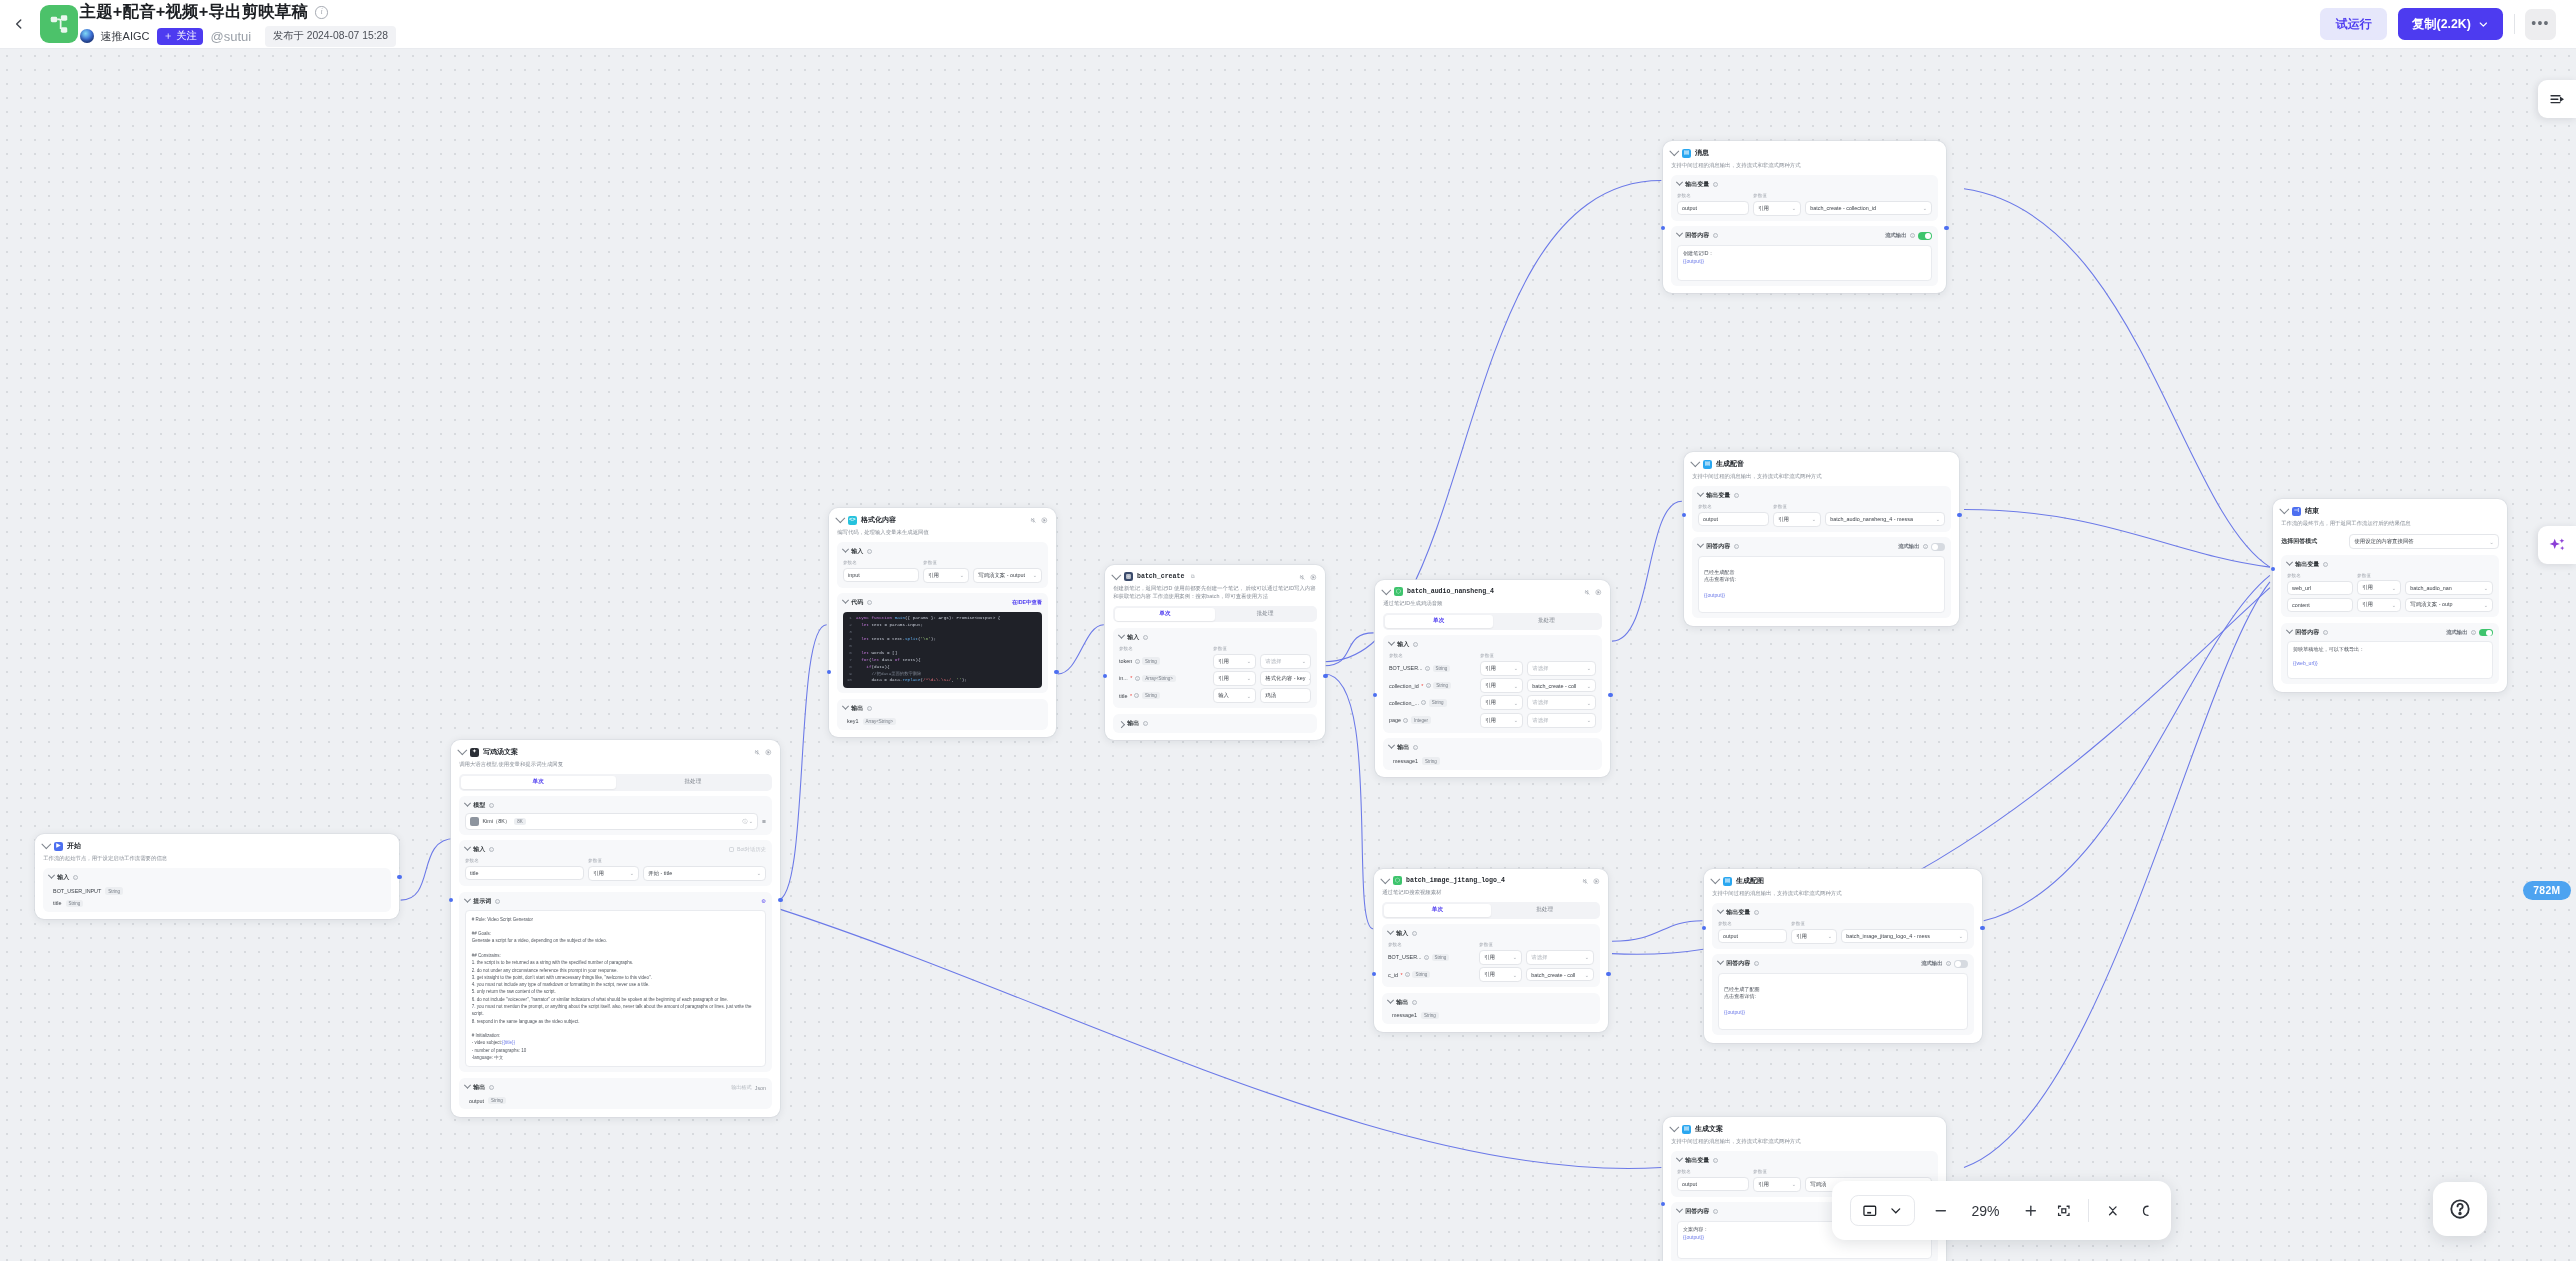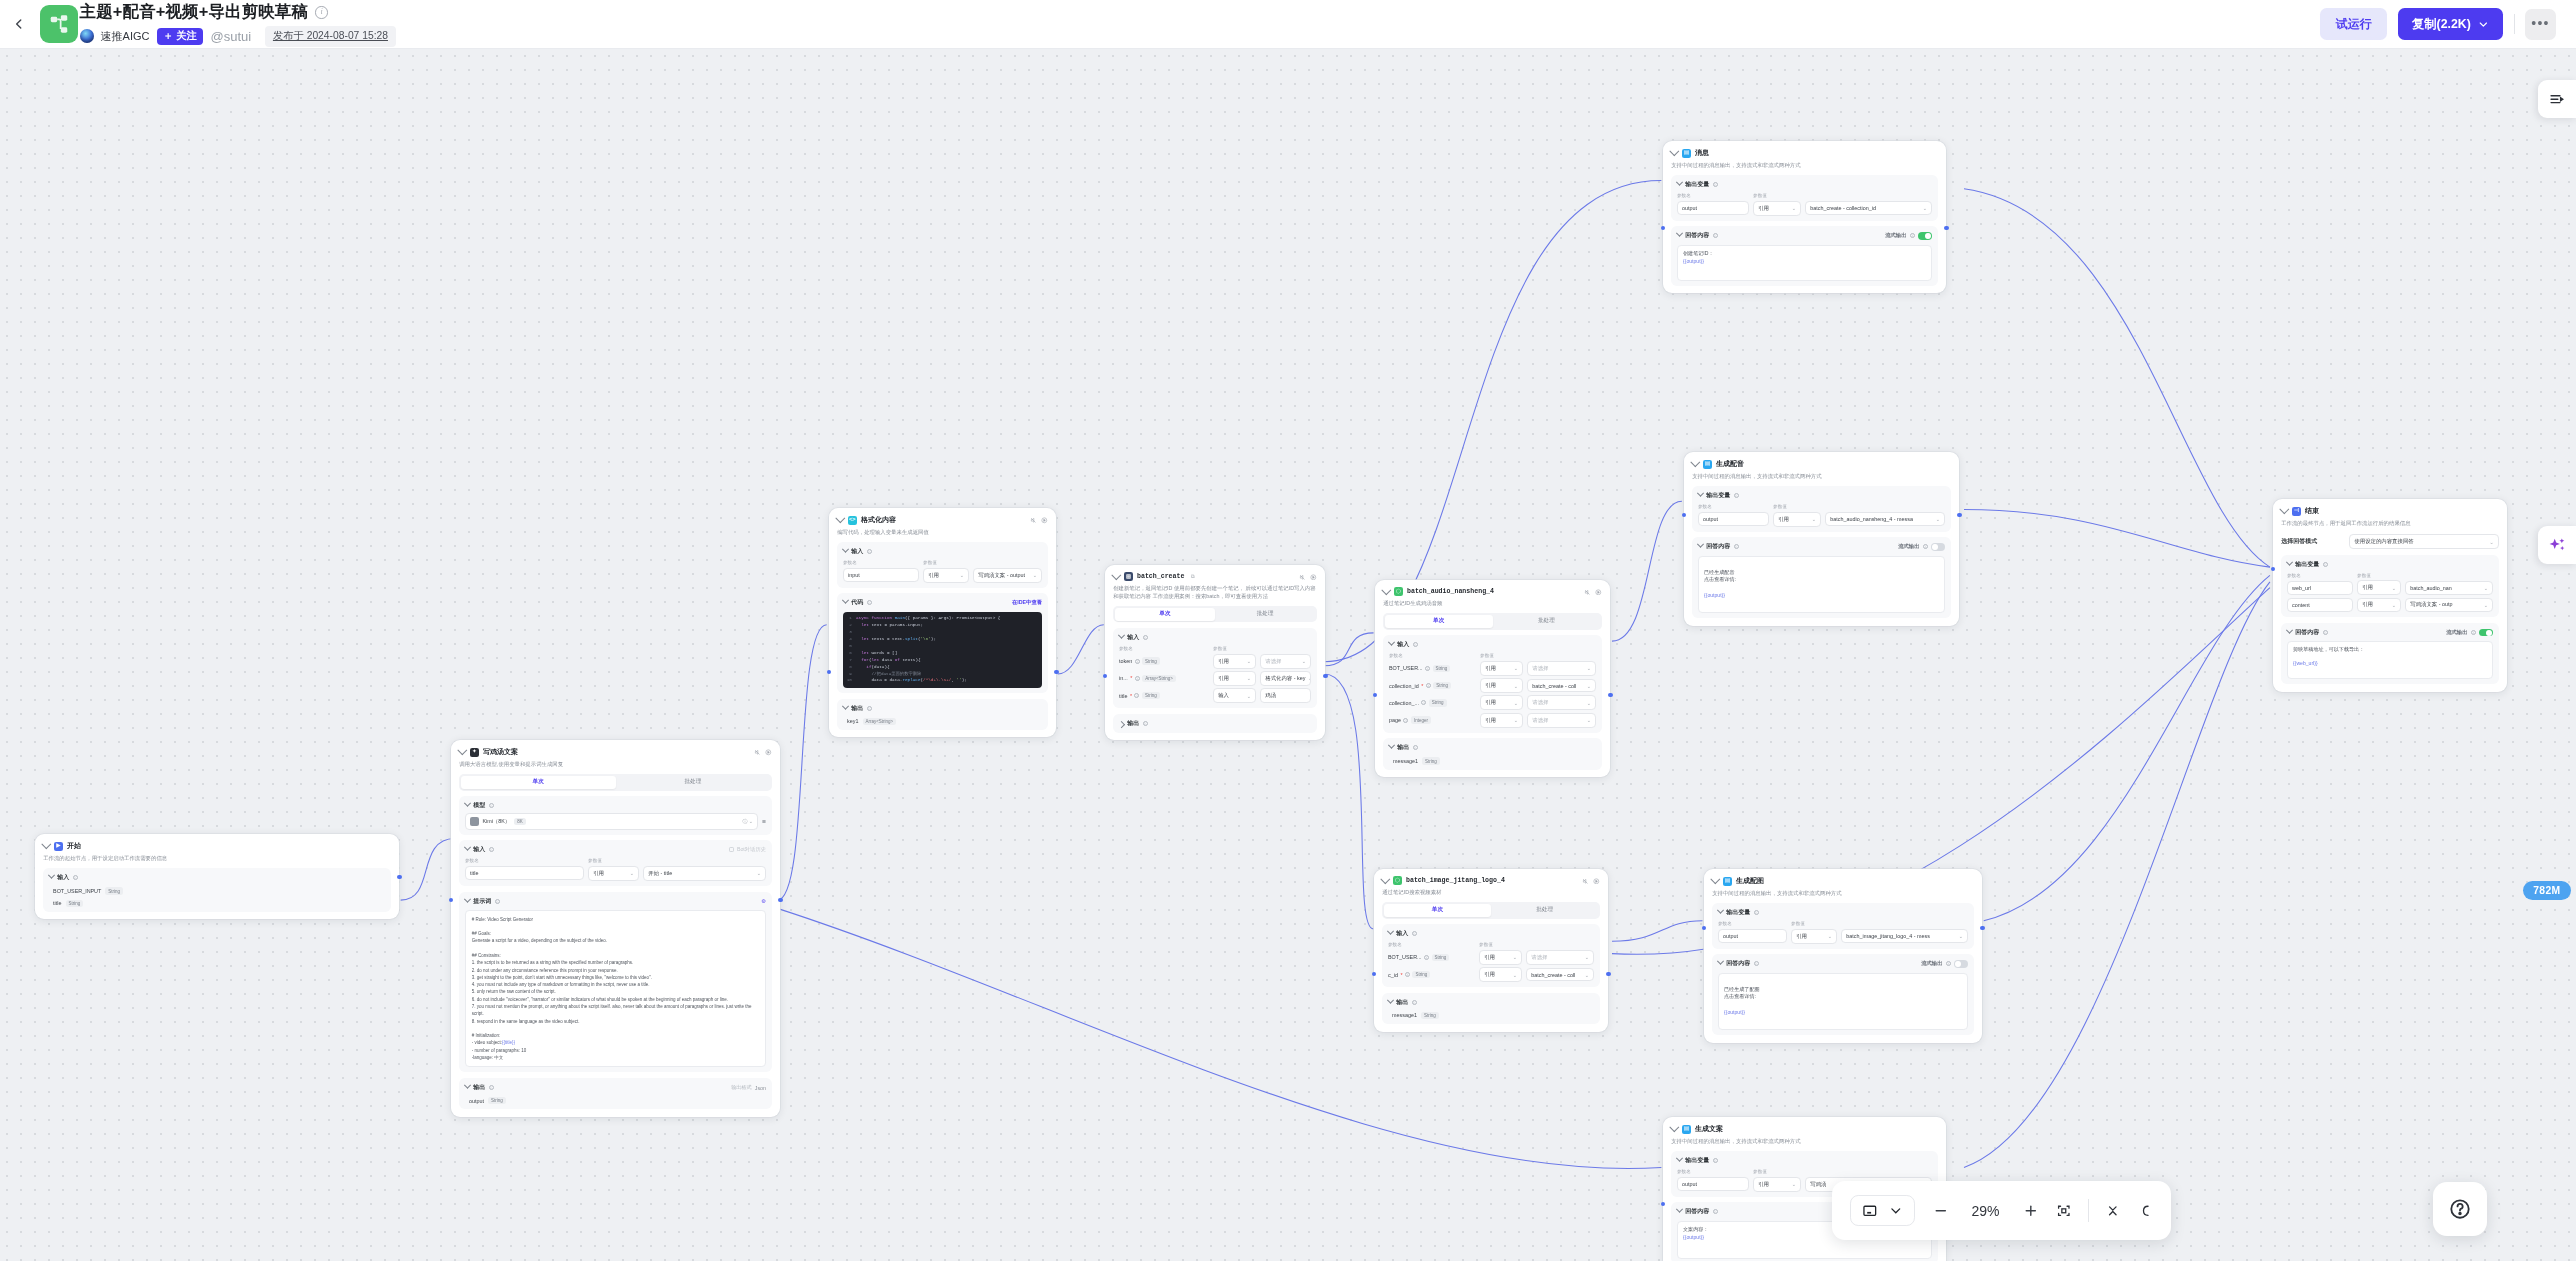--- a/index.html
+++ b/index.html
@@ -36,27 +36,27 @@
     font-family: "Liberation Serif", serif; font-style: italic;
   }
   .meta-row { display: flex; align-items: center; gap: 7px; font-size: 10.7px; }
   .avatar {
     width: 14px; height: 14px; border-radius: 50%;
     background: radial-gradient(circle at 40% 32%, #7fd8f5 0%, #3c6fd6 48%, #1a2f7a 100%);
     box-shadow: inset 0 -2.5px 3.3px rgba(0,0,0,.28); flex: 0 0 auto;
   }
   .author-name { color: #32363d; font-size: 11px; }
   .follow-btn {
-    background: #4d3bf0; color: #fff; font-size: 10.3px; font-weight: 700;
+    background: #4d3bf0; color: #fff; font-size: 10.3px; font-weight: 400;
     border-radius: 4.1px; padding: 2.5px 6.6px; line-height: 1.15; white-space: nowrap;
   }
   .handle { color: #9aa0a8; font-size: 13px; }
   .pub-date {
     background: #f1f2f5; color: #4a4e56; font-size: 10.3px;
-    border-radius: 4.1px; padding: 3.3px 8.2px; margin-left: 6.6px; white-space: nowrap; text-decoration: underline;
+    border-radius: 4.1px; padding: 3.3px 8.2px; margin-left: 6.6px; white-space: nowrap;
   }
   .topbar-right {
     margin-left: auto; display: flex; align-items: center; gap: 10.7px; padding-right: 20px;
   }
   .btn-try {
     background: #e6e7fb; color: #4d3bf0; font-size: 12px; font-weight: 600;
     border-radius: 6.6px; padding: 7.4px 15.6px; white-space: nowrap;
   }
   .btn-copy {
     background: #4d3bf0; color: #fff; font-size: 12.3px; font-weight: 700;

